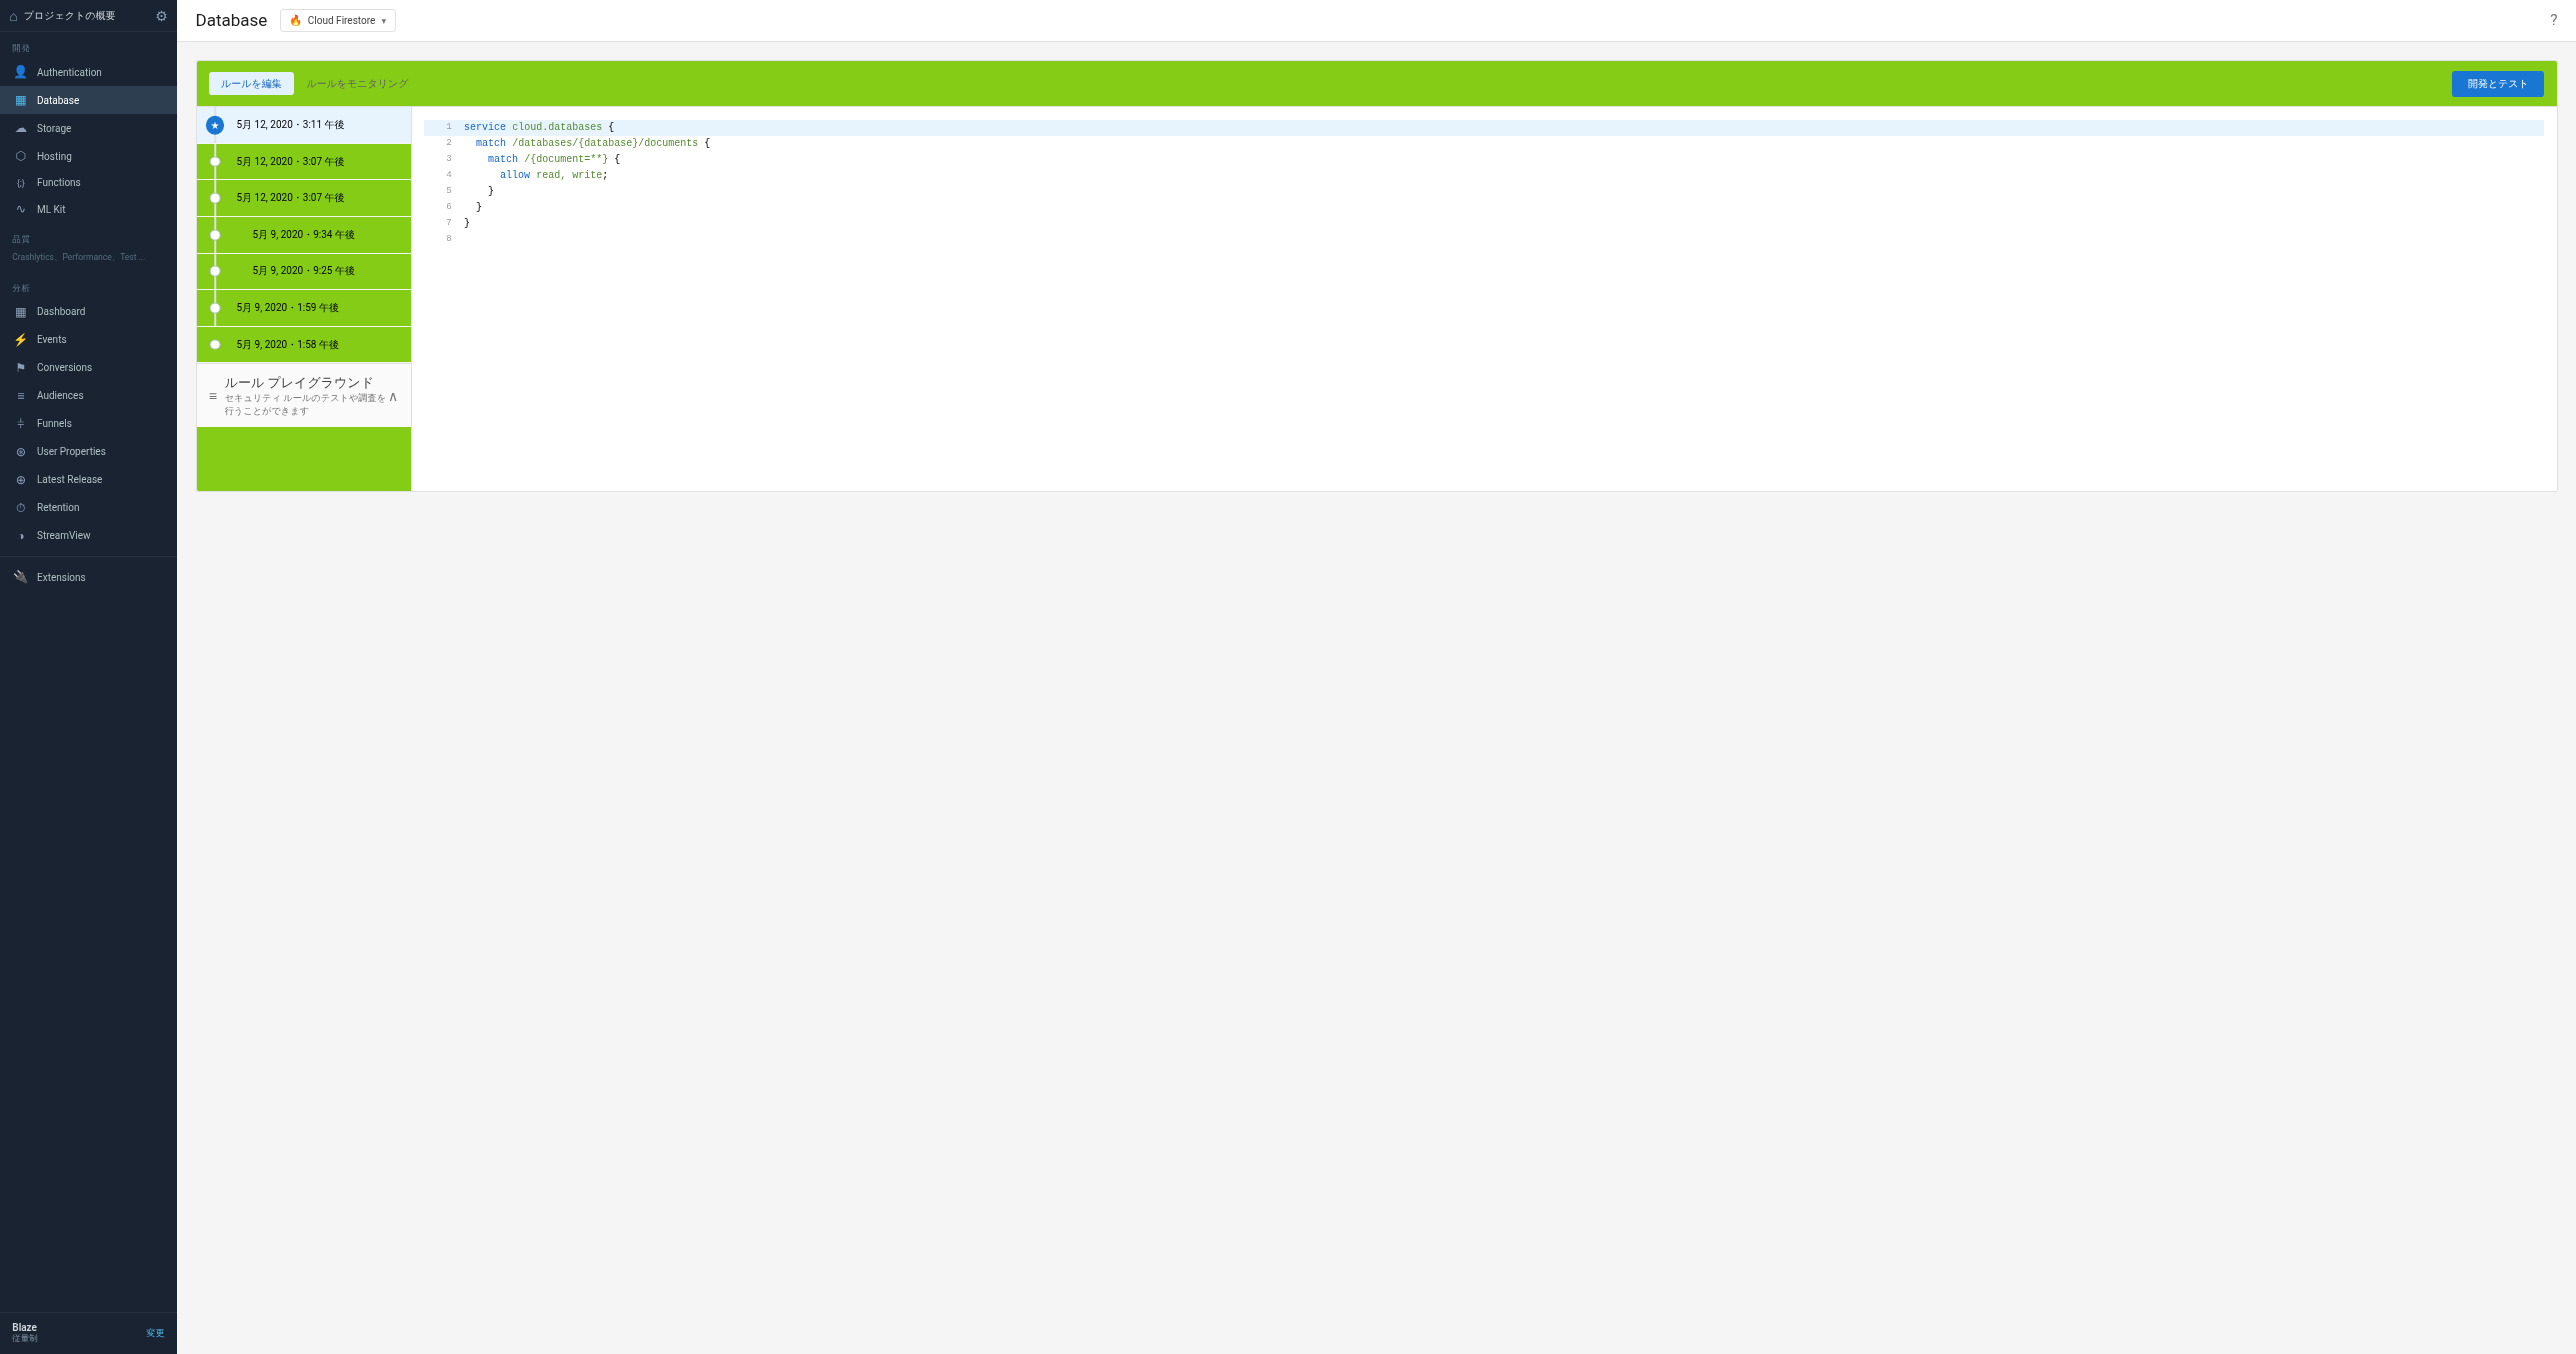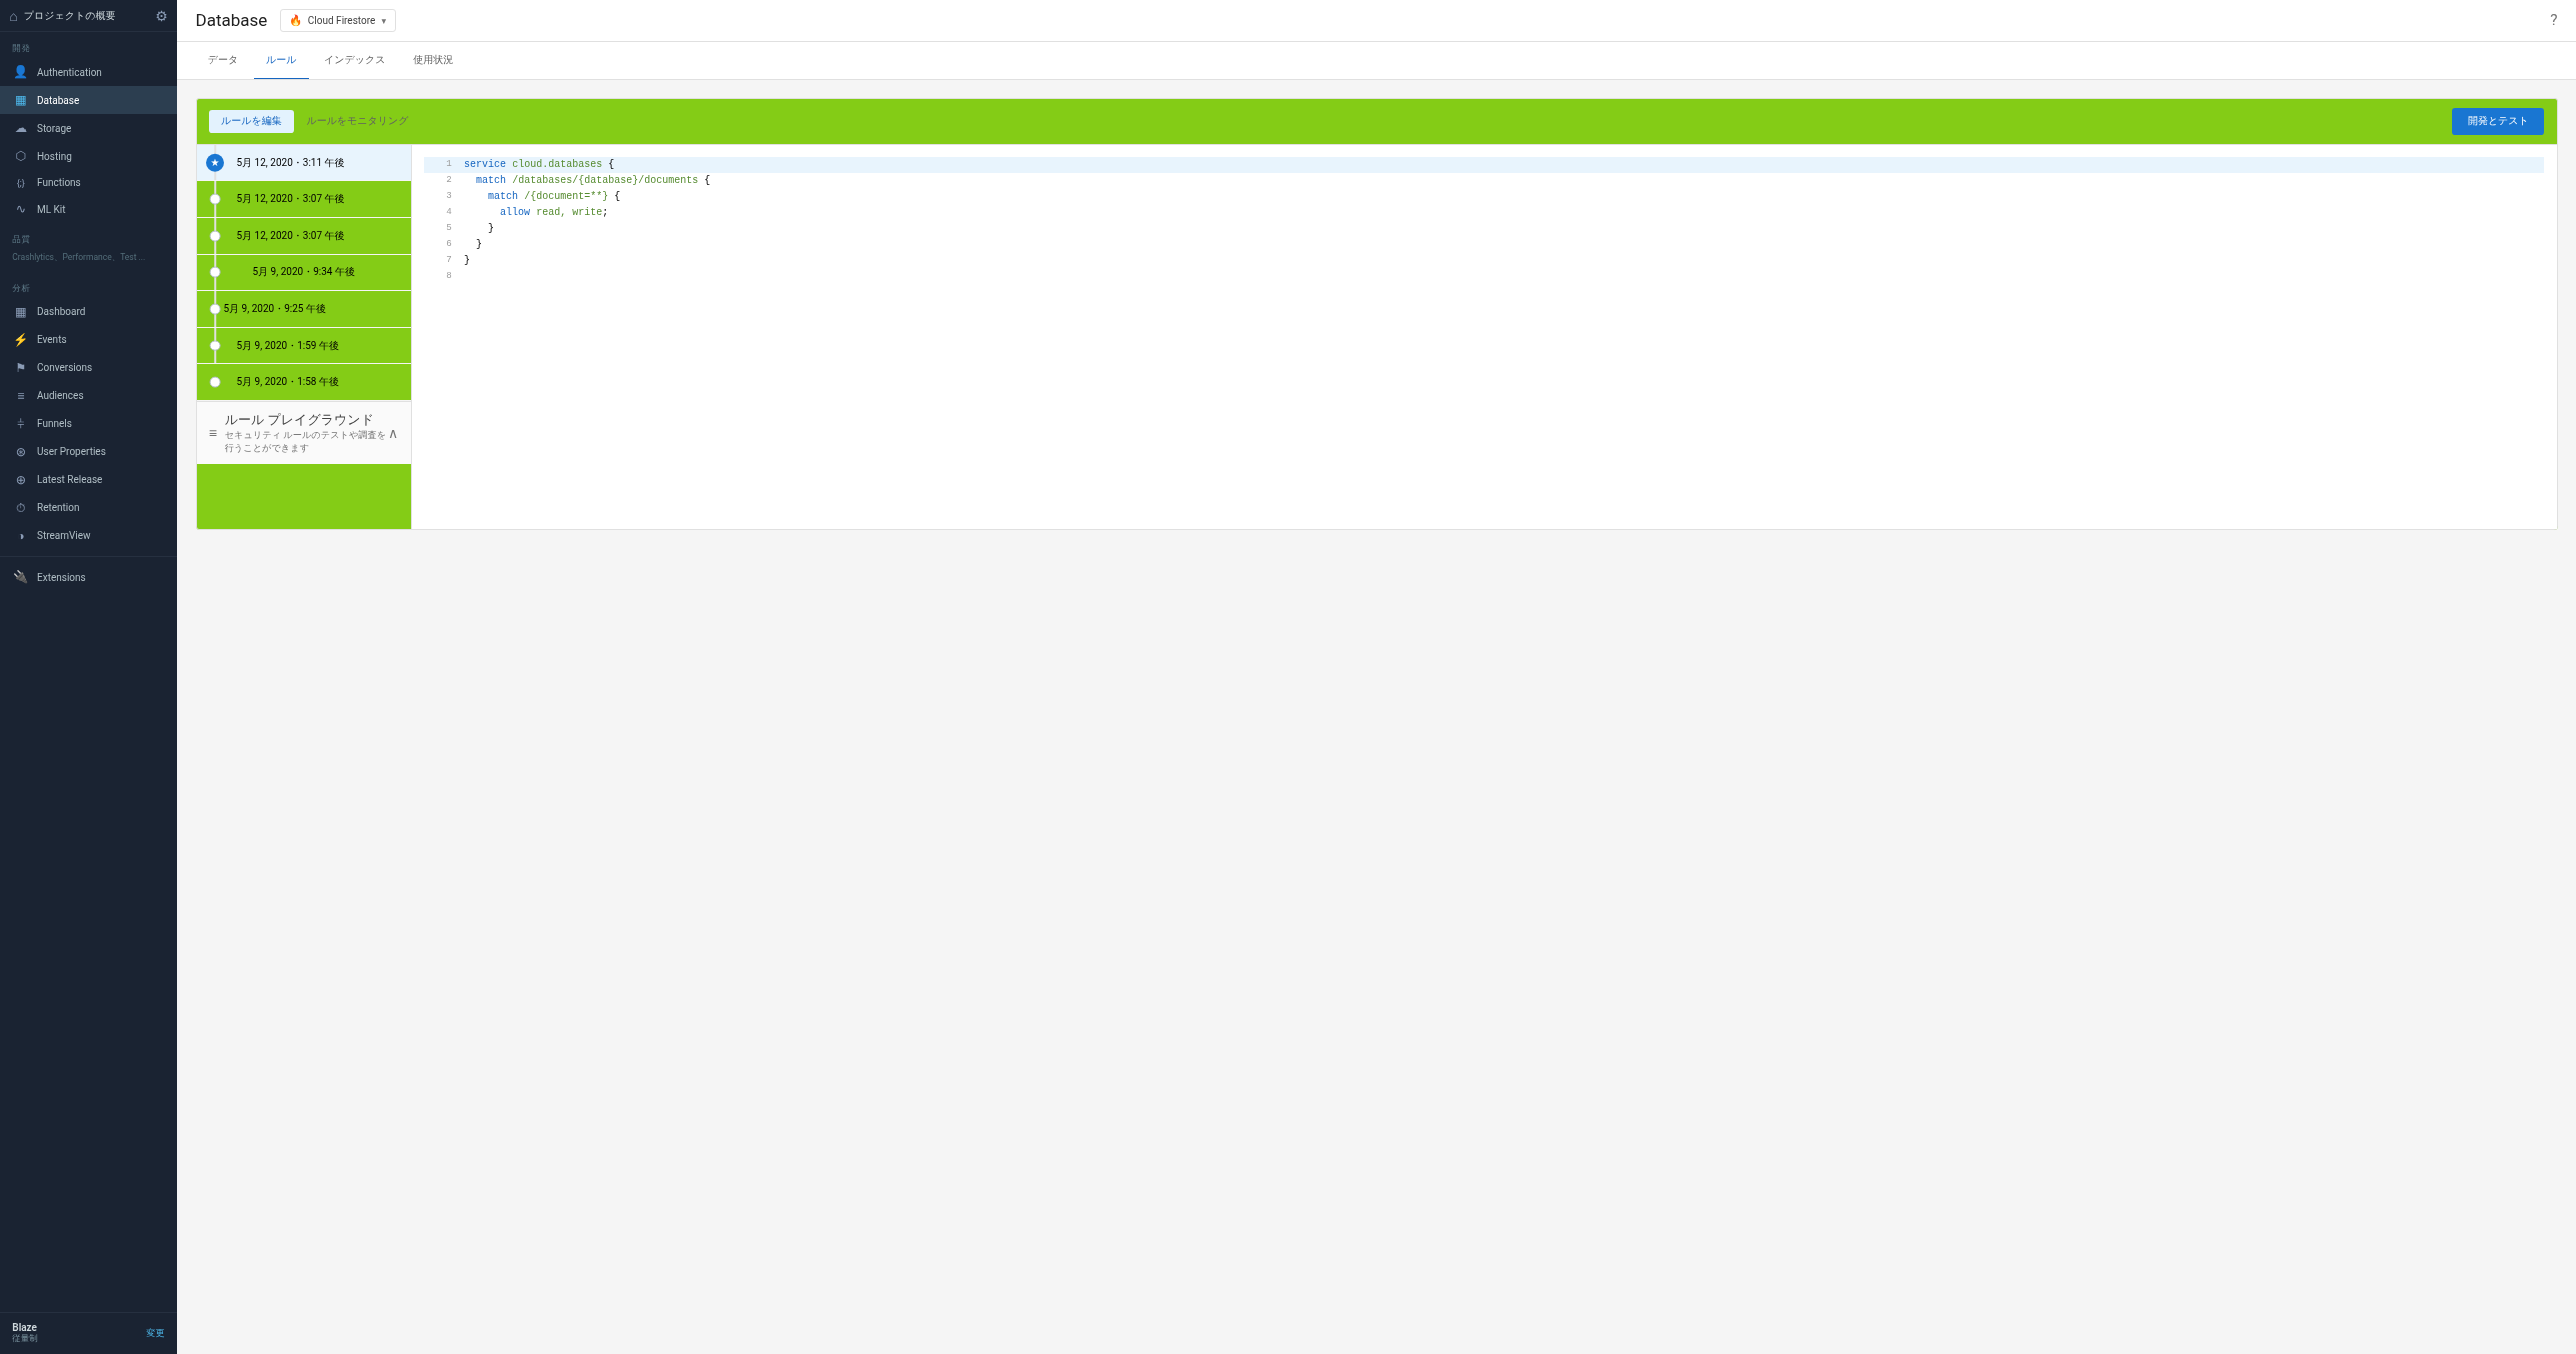--- a/index.html
+++ b/index.html
@@ -429,26 +429,20 @@
     <span class="page-title">Database</span>
     <div class="db-selector">
       <span class="db-icon">🔥</span>
       <span>Cloud Firestore</span>
       <span class="chevron">▾</span>
     </div>
     <div class="header-spacer"></div>
     <span class="help-icon">?</span>
   </div>
 
-  <div class="tabs">
-    <div class="tab">データ</div>
-    <div class="tab active">ルール</div>
-    <div class="tab">インデックス</div>
-    <div class="tab">使用状況</div>
-  </div>
 
   <div class="content">
     <div class="rules-container">
 
       <div class="rules-toolbar">
         <button class="rules-tab-btn active">ルールを編集</button>
         <button class="rules-tab-btn">ルールをモニタリング</button>
         <div class="rules-toolbar-spacer"></div>
         <button class="dev-test-btn">開発とテスト</button>
       </div>
@@ -471,21 +465,21 @@
           <div class="timeline-item" style="position:relative; padding-left:40px;">
             <div class="timeline-line"></div>
             <div class="timeline-dot"></div>
             <span>5月 12, 2020・3:07 午後</span>
           </div>
           <div class="timeline-item" style="position:relative; padding-left:56px;">
             <div class="timeline-line"></div>
             <div class="timeline-dot"></div>
             <span>5月 9, 2020・9:34 午後</span>
           </div>
-          <div class="timeline-item" style="position:relative; padding-left:27px;">
+          <div class="timeline-item" style="position:relative; padding-left:56px;">
             <div class="timeline-line"></div>
             <div class="timeline-dot"></div>
             <span>5月 9, 2020・9:25 午後</span>
           </div>
           <div class="timeline-item" style="position:relative; padding-left:40px;">
             <div class="timeline-line"></div>
             <div class="timeline-dot"></div>
             <span>5月 9, 2020・1:59 午後</span>
           </div>
           <div class="timeline-item" style="position:relative; padding-left:40px;">

